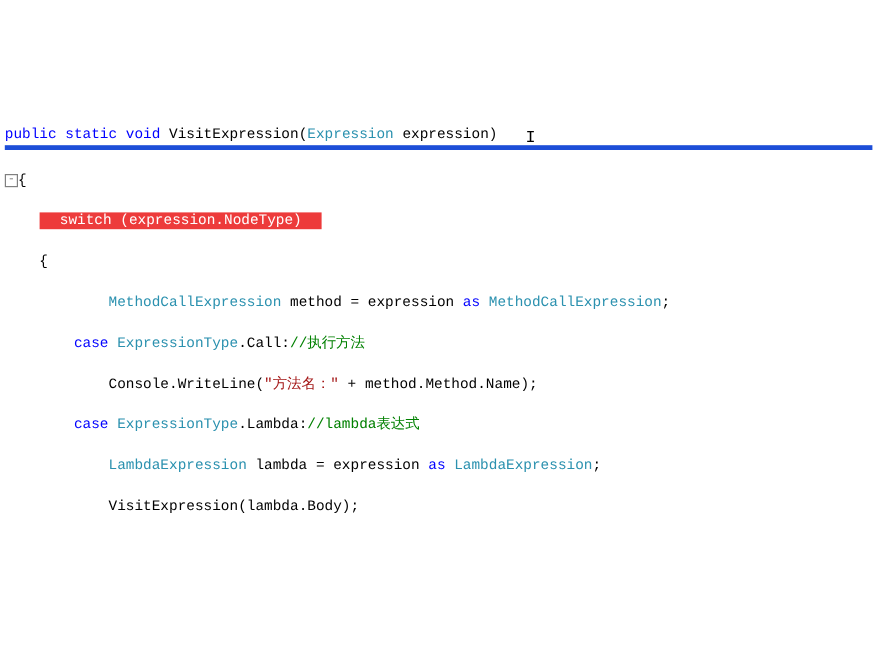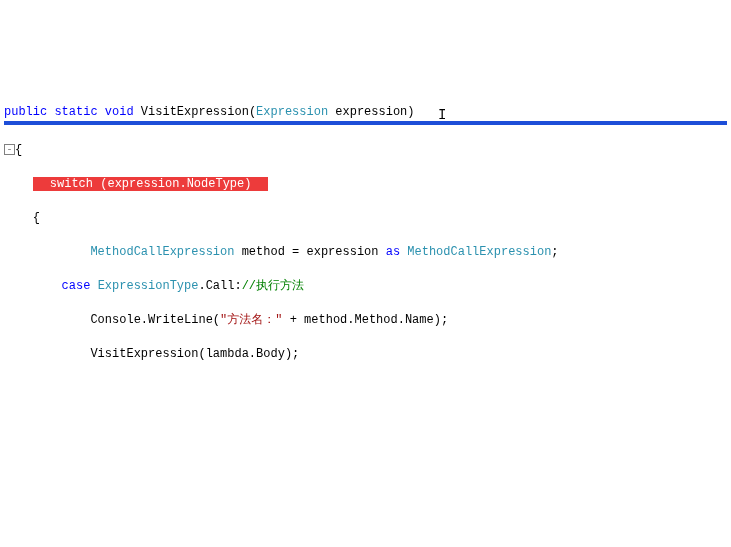--- a/index.html
+++ b/index.html
@@ -48,20 +48,22 @@
 
 <div class="code-container">
 <span class="cursor">I</span>
 <div class="border-line"><span class="kw">public</span> <span class="kw">static</span> <span class="kw">void</span> <span>VisitExpression</span>(<span class="type">Expression</span> <span>expression</span>)</div>
 <div><span class="collapse-box">-</span>{</div>
 <div>    <span class="hl-switch"><span>switch</span> (<span>expression</span>.<span>NodeType</span>)</span></div>
 <div>    {</div>
 <div>            <span class="type">MethodCallExpression</span> <span>method</span> = <span>expression</span> <span class="kw">as</span> <span class="type">MethodCallExpression</span>;</div>
 <div>        <span class="kw">case</span> <span class="type">ExpressionType</span>.<span>Call</span>:<span class="comment">//执行方法</span></div>
 <div>            <span>Console</span>.<span>WriteLine</span>(<span class="str">"方法名："</span> + <span>method.Method.Name</span>);</div>
+<div>        <span class="kw">case</span> <span class="type">ExpressionType</span>.<span>Lambda</span>:<span class="comment">//lambda表达式</span></div>
+<div>            <span class="type">LambdaExpression</span> <span>lambda</span> = <span>expression</span> <span class="kw">as</span> <span class="type">LambdaExpression</span>;</div>
 <div>            <span>VisitExpression</span>(<span>lambda.Body</span>);</div>
 
 
 
 
 
 
 
 
 

